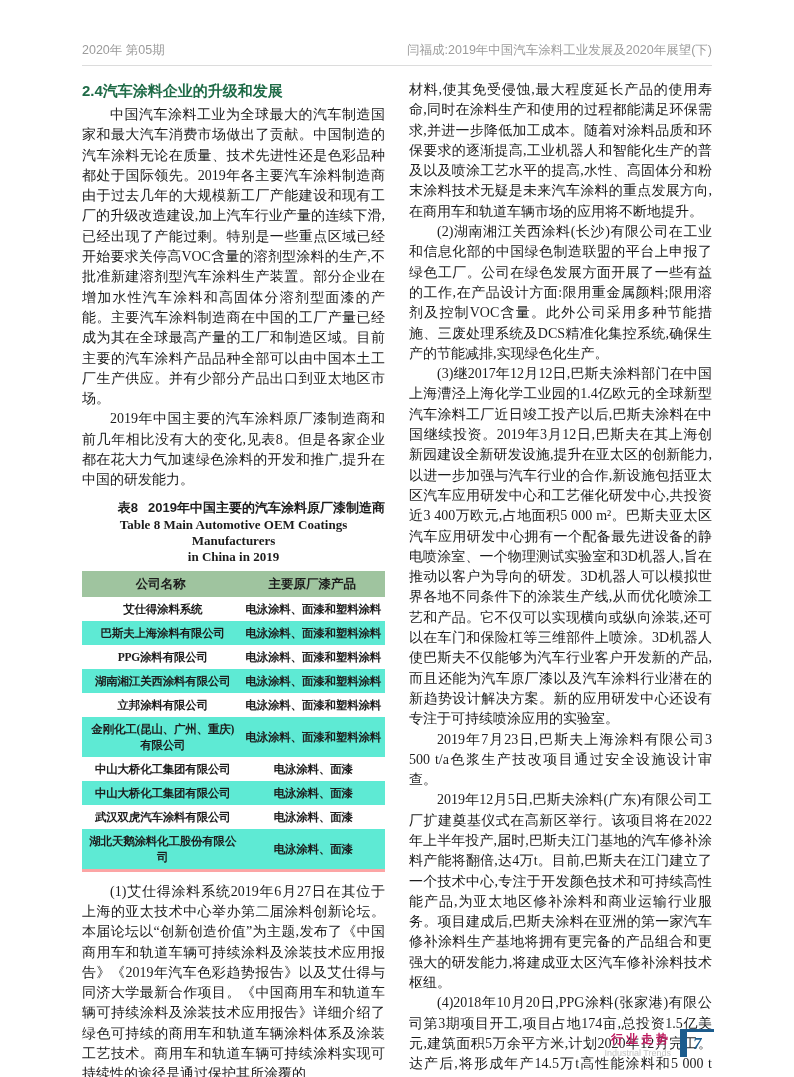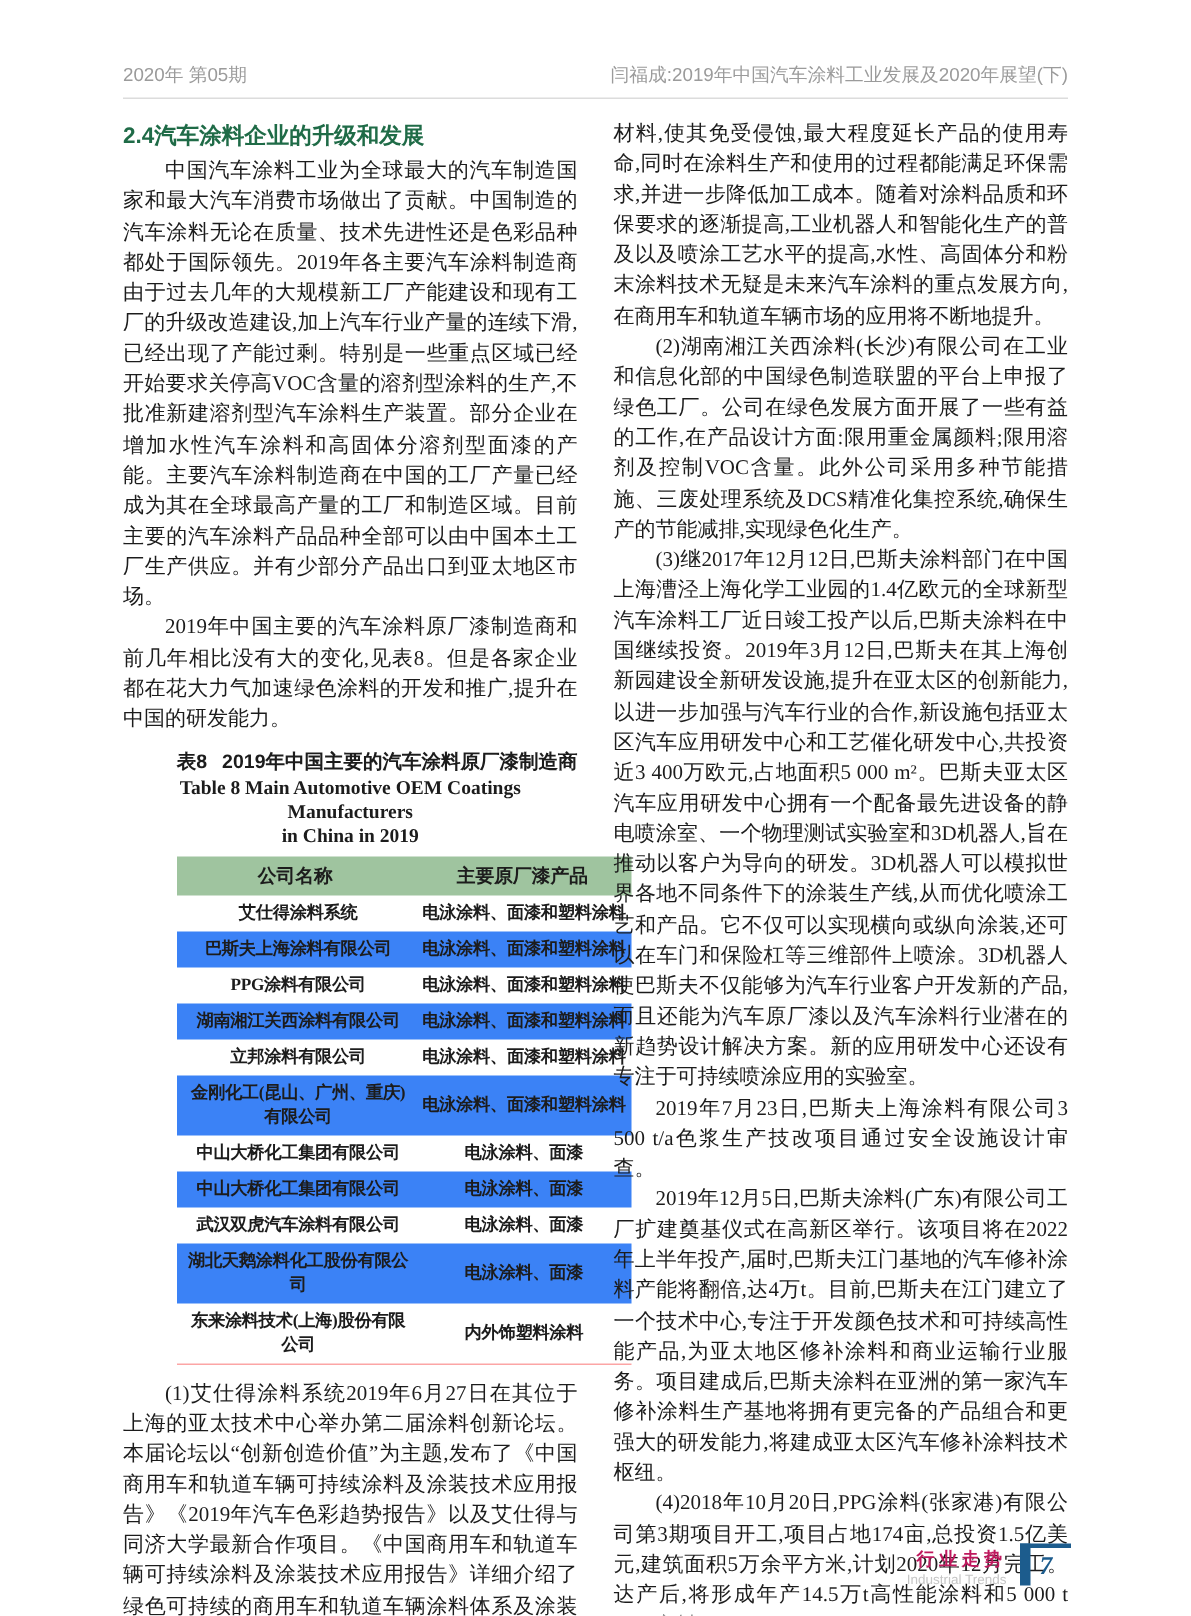--- a/index.html
+++ b/index.html
@@ -47,31 +47,31 @@
     text-align: right; font-weight: bold; font-size: 13px; line-height: 18px;
     font-family: Liberation Sans, sans-serif; margin-top: 8px; text-indent: 0;
   }
   .tbl-title-zh .tno { margin-right: 10px; }
   .tbl-title-en {
     text-align: center; font-weight: bold; font-size: 13px; line-height: 16px;
     font-family: "Liberation Serif", serif; text-indent: 0;
   }
   table.oem {
     width: 100%; border-collapse: collapse; table-layout: fixed;
-    margin-top: 6px; border-bottom: 1px solid #fca5a5;
+    margin-top: 6px; border-bottom: 3px solid #fca5a5;
     font-family: "Liberation Sans", sans-serif;
-    font-weight: bold; font-size: 11.5px; line-height: 16px; margin-left: 36px;
+    font-weight: bold; font-size: 11.5px; line-height: 16px;
   }
   table.oem th {
     background: #9fc49f; font-weight: bold; text-align: center;
     padding: 5px 2px; font-size: 12.5px;
   }
   table.oem td { padding: 4px 2px 4px 6px; text-align: center; vertical-align: middle; letter-spacing: -0.2px; font-family: Liberation Serif, serif; }
   table.oem td.products { padding-left: 4px; }
-  table.oem tr.stripe { background: #3b82f6; }
+  table.oem tr.stripe { background: #5eead4; }
 
   .after-table { margin-top: 10px !important; }
 
   
   .page-footer {
     position: absolute; right: 80px; bottom: 18px;
     display: flex; align-items: flex-start; gap: 9px;
     font-family: "Liberation Sans", sans-serif;
   }
   .footer-labels { text-align: right; padding-top: 3px; }
@@ -158,24 +158,20 @@
           <td class="products">电泳涂料、面漆</td>
         </tr>
         <tr>
           <td class="company">武汉双虎汽车涂料有限公司</td>
           <td class="products">电泳涂料、面漆</td>
         </tr>
         <tr class="stripe">
           <td class="company">湖北天鹅涂料化工股份有限公司</td>
           <td class="products">电泳涂料、面漆</td>
         </tr>
-        <tr>
-          <td class="company">东来涂料技术(上海)股份有限公司</td>
-          <td class="products">内外饰塑料涂料</td>
-        </tr>
       </tbody>
     </table>
 
     <p class="after-table">(1)艾仕得涂料系统2019年6月27日在其位于上海的亚太技术中心举办第二届涂料创新论坛。本届论坛以“创新创造价值”为主题,发布了《中国商用车和轨道车辆可持续涂料及涂装技术应用报告》《2019年汽车色彩趋势报告》以及艾仕得与同济大学最新合作项目。《中国商用车和轨道车辆可持续涂料及涂装技术应用报告》详细介绍了绿色可持续的商用车和轨道车辆涂料体系及涂装工艺技术。商用车和轨道车辆可持续涂料实现可持续性的途径是通过保护其所涂覆的</p>
   </div>
 
   <div class="col">
     <p class="noindent">材料,使其免受侵蚀,最大程度延长产品的使用寿命,同时在涂料生产和使用的过程都能满足环保需求,并进一步降低加工成本。随着对涂料品质和环保要求的逐渐提高,工业机器人和智能化生产的普及以及喷涂工艺水平的提高,水性、高固体分和粉末涂料技术无疑是未来汽车涂料的重点发展方向,在商用车和轨道车辆市场的应用将不断地提升。</p>
     <p>(2)湖南湘江关西涂料(长沙)有限公司在工业和信息化部的中国绿色制造联盟的平台上申报了绿色工厂。公司在绿色发展方面开展了一些有益的工作,在产品设计方面:限用重金属颜料;限用溶剂及控制VOC含量。此外公司采用多种节能措施、三废处理系统及DCS精准化集控系统,确保生产的节能减排,实现绿色化生产。</p>
     <p>(3)继2017年12月12日,巴斯夫涂料部门在中国上海漕泾上海化学工业园的1.4亿欧元的全球新型汽车涂料工厂近日竣工投产以后,巴斯夫涂料在中国继续投资。2019年3月12日,巴斯夫在其上海创新园建设全新研发设施,提升在亚太区的创新能力,以进一步加强与汽车行业的合作,新设施包括亚太区汽车应用研发中心和工艺催化研发中心,共投资近3 400万欧元,占地面积5 000 m²。巴斯夫亚太区汽车应用研发中心拥有一个配备最先进设备的静电喷涂室、一个物理测试实验室和3D机器人,旨在推动以客户为导向的研发。3D机器人可以模拟世界各地不同条件下的涂装生产线,从而优化喷涂工艺和产品。它不仅可以实现横向或纵向涂装,还可以在车门和保险杠等三维部件上喷涂。3D机器人使巴斯夫不仅能够为汽车行业客户开发新的产品,而且还能为汽车原厂漆以及汽车涂料行业潜在的新趋势设计解决方案。新的应用研发中心还设有专注于可持续喷涂应用的实验室。</p>

